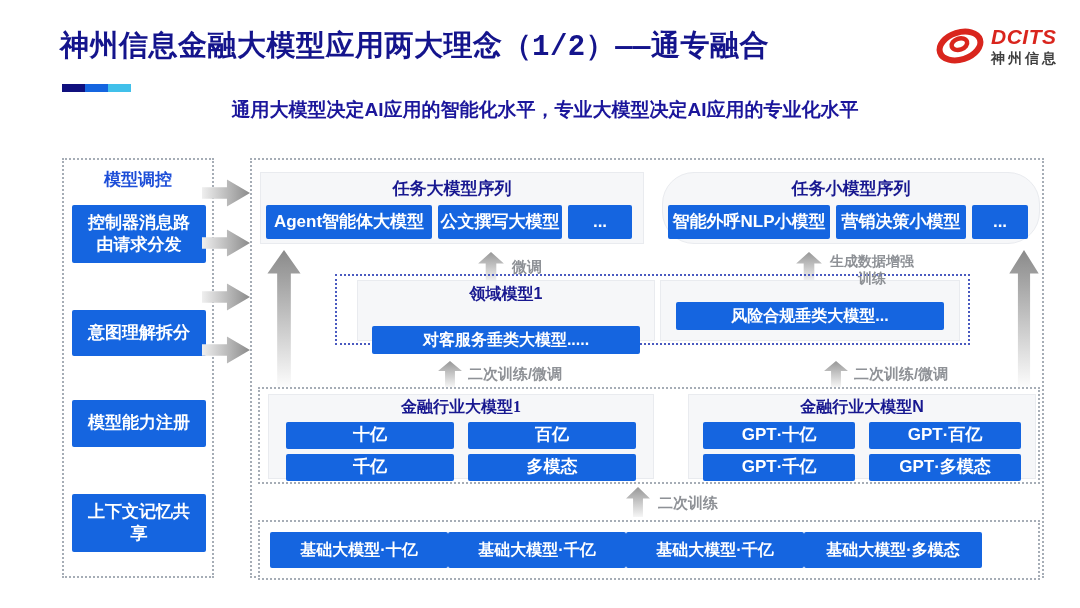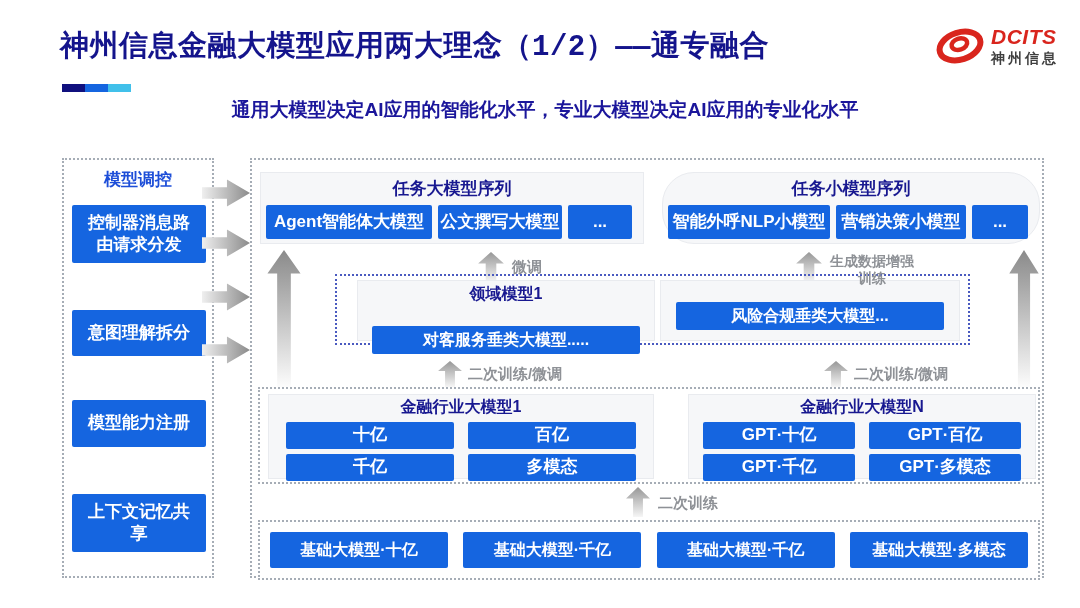--- a/index.html
+++ b/index.html
@@ -44,21 +44,21 @@
 
   .grid2 { display: grid; grid-template-columns: 1fr 1fr; column-gap: 14px; row-gap: 5px; padding: 4px 17px 0 17px; }
   .grid2 .chip { height: 27px; font-size: 17px; }
 
   .glabel { position: absolute; color: #8e9196; font-weight: bold; font-size: 15px; white-space: nowrap; z-index: 3; }
 
   .domain-grp { position: absolute; background: #f6f7f9; border: 1px solid #e9ebef; height: 61px; }
   .domain-grp .grp-title { font-size: 16px; padding-top: 3px; }
   .domain-grp .chip { height: 28px; font-size: 16px; margin: 21px auto 0 auto; width: 268px; }
 
-  .base-row { display: flex; justify-content: space-between; align-items: center; height: 100%; padding: 0 10px; }
+  .base-row { display: flex; align-items: center; height: 100%; padding: 0 10px; }
   .base-row .chip { width: 178px; height: 36px; font-size: 16px; }
 </style>
 </head>
 <body>
 
 <div class="page">
 
   <div class="title">神州信息金融大模型应用两大理念（1/2）——通专融合</div>
 
   <div class="deco">
@@ -133,21 +133,21 @@
         <div class="chip">风险合规垂类大模型...</div>
       </div>
     </div>
 
     <div class="arrow-up" style="left:185px;top:201px;width:26px;height:26px;"></div>
     <div class="glabel" style="left:216px;top:205px;">二次训练/微调</div>
     <div class="arrow-up" style="left:571px;top:201px;width:26px;height:26px;"></div>
     <div class="glabel" style="left:602px;top:205px;">二次训练/微调</div>
 
     <div class="dashed-gray" style="left:6px;top:227px;width:782px;height:97px;">
-      <div class="grp" style="left:8px;top:5px;width:386px;height:85px;">
+      <div class="grp" style="left:8px;top:5px;width:386px;height:85px;font-family:Liberation Serif, serif;">
         <div class="grp-title" style="font-size:16px;padding-top:2px;">金融行业大模型1</div>
         <div class="grid2">
           <div class="chip">十亿</div>
           <div class="chip">百亿</div>
           <div class="chip">千亿</div>
           <div class="chip">多模态</div>
         </div>
       </div>
       <div class="grp" style="left:428px;top:5px;width:348px;height:85px;">
         <div class="grp-title" style="font-size:16px;padding-top:2px;">金融行业大模型N</div>

